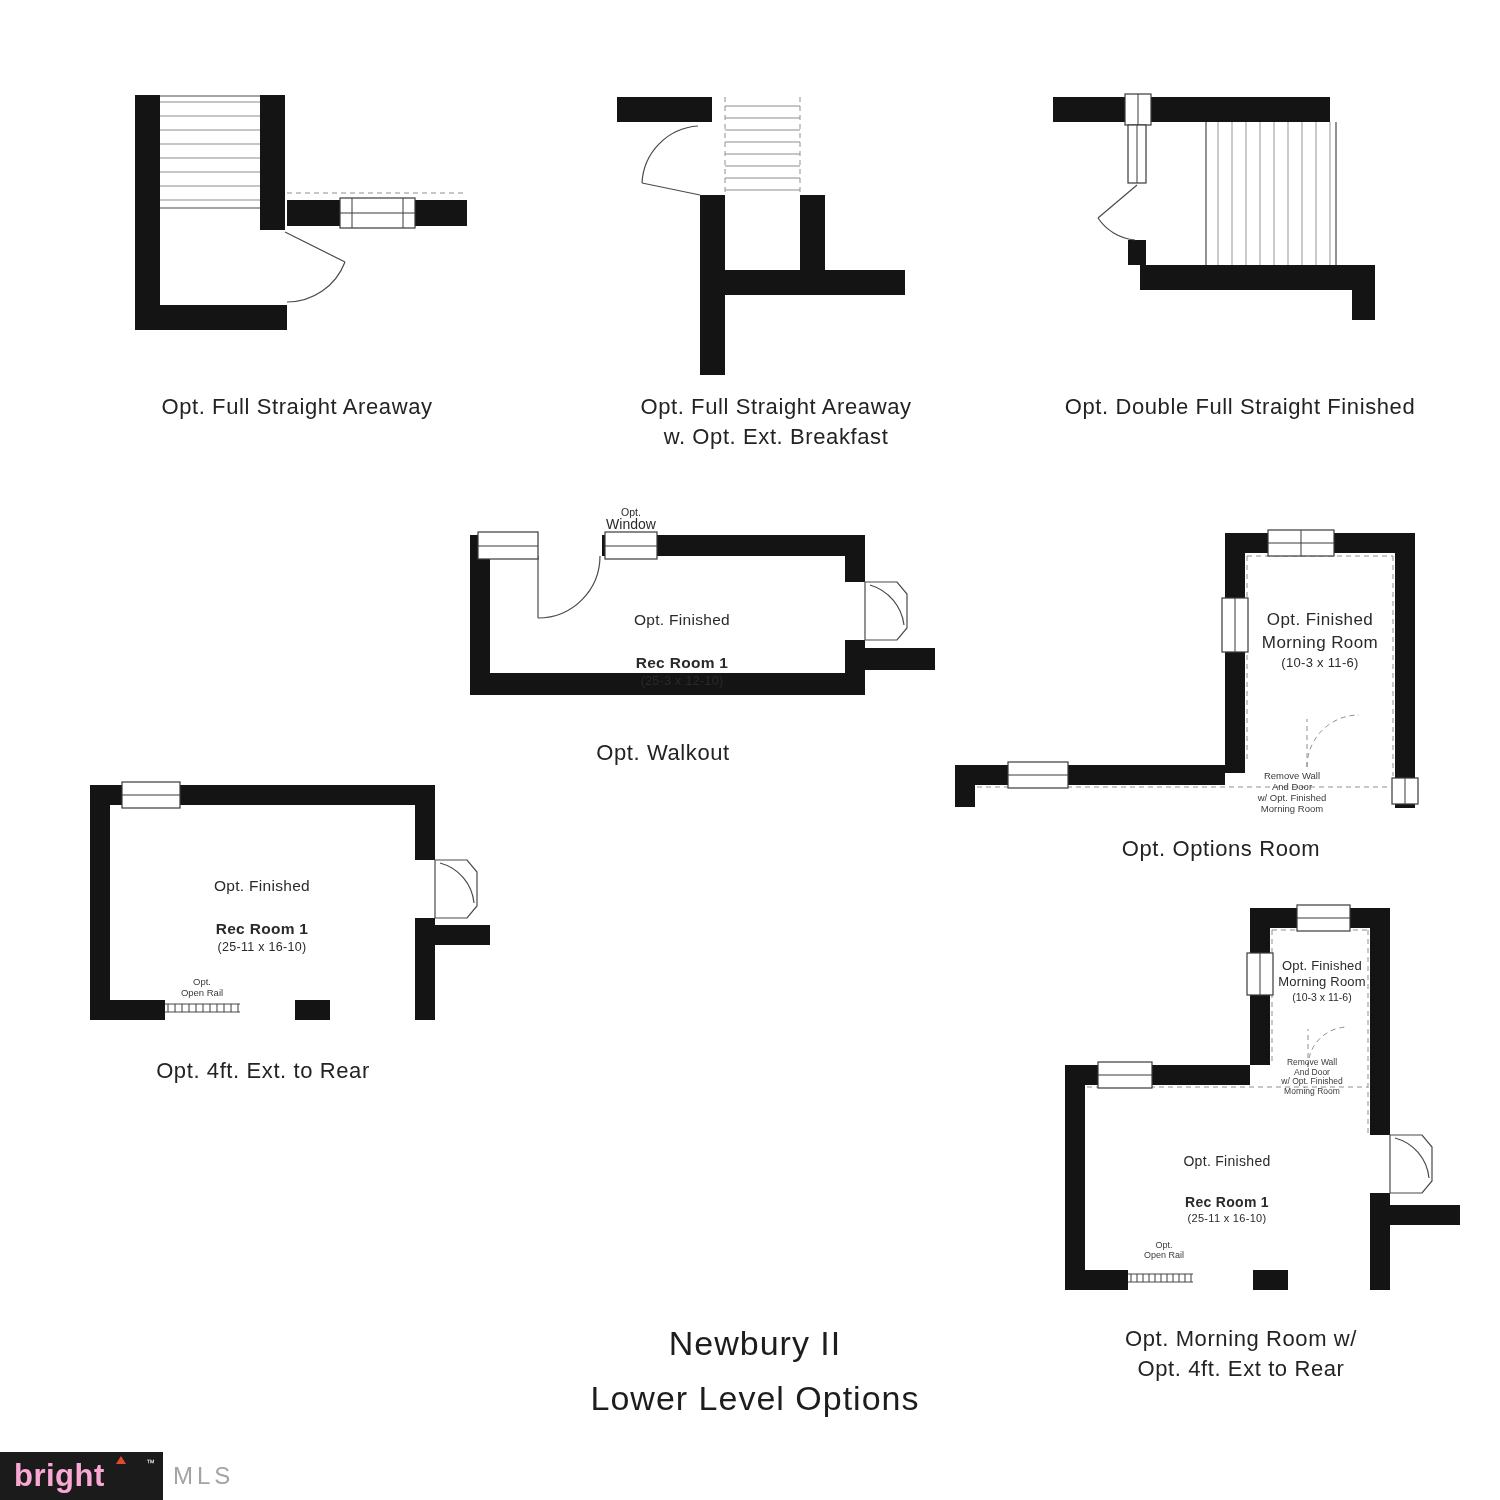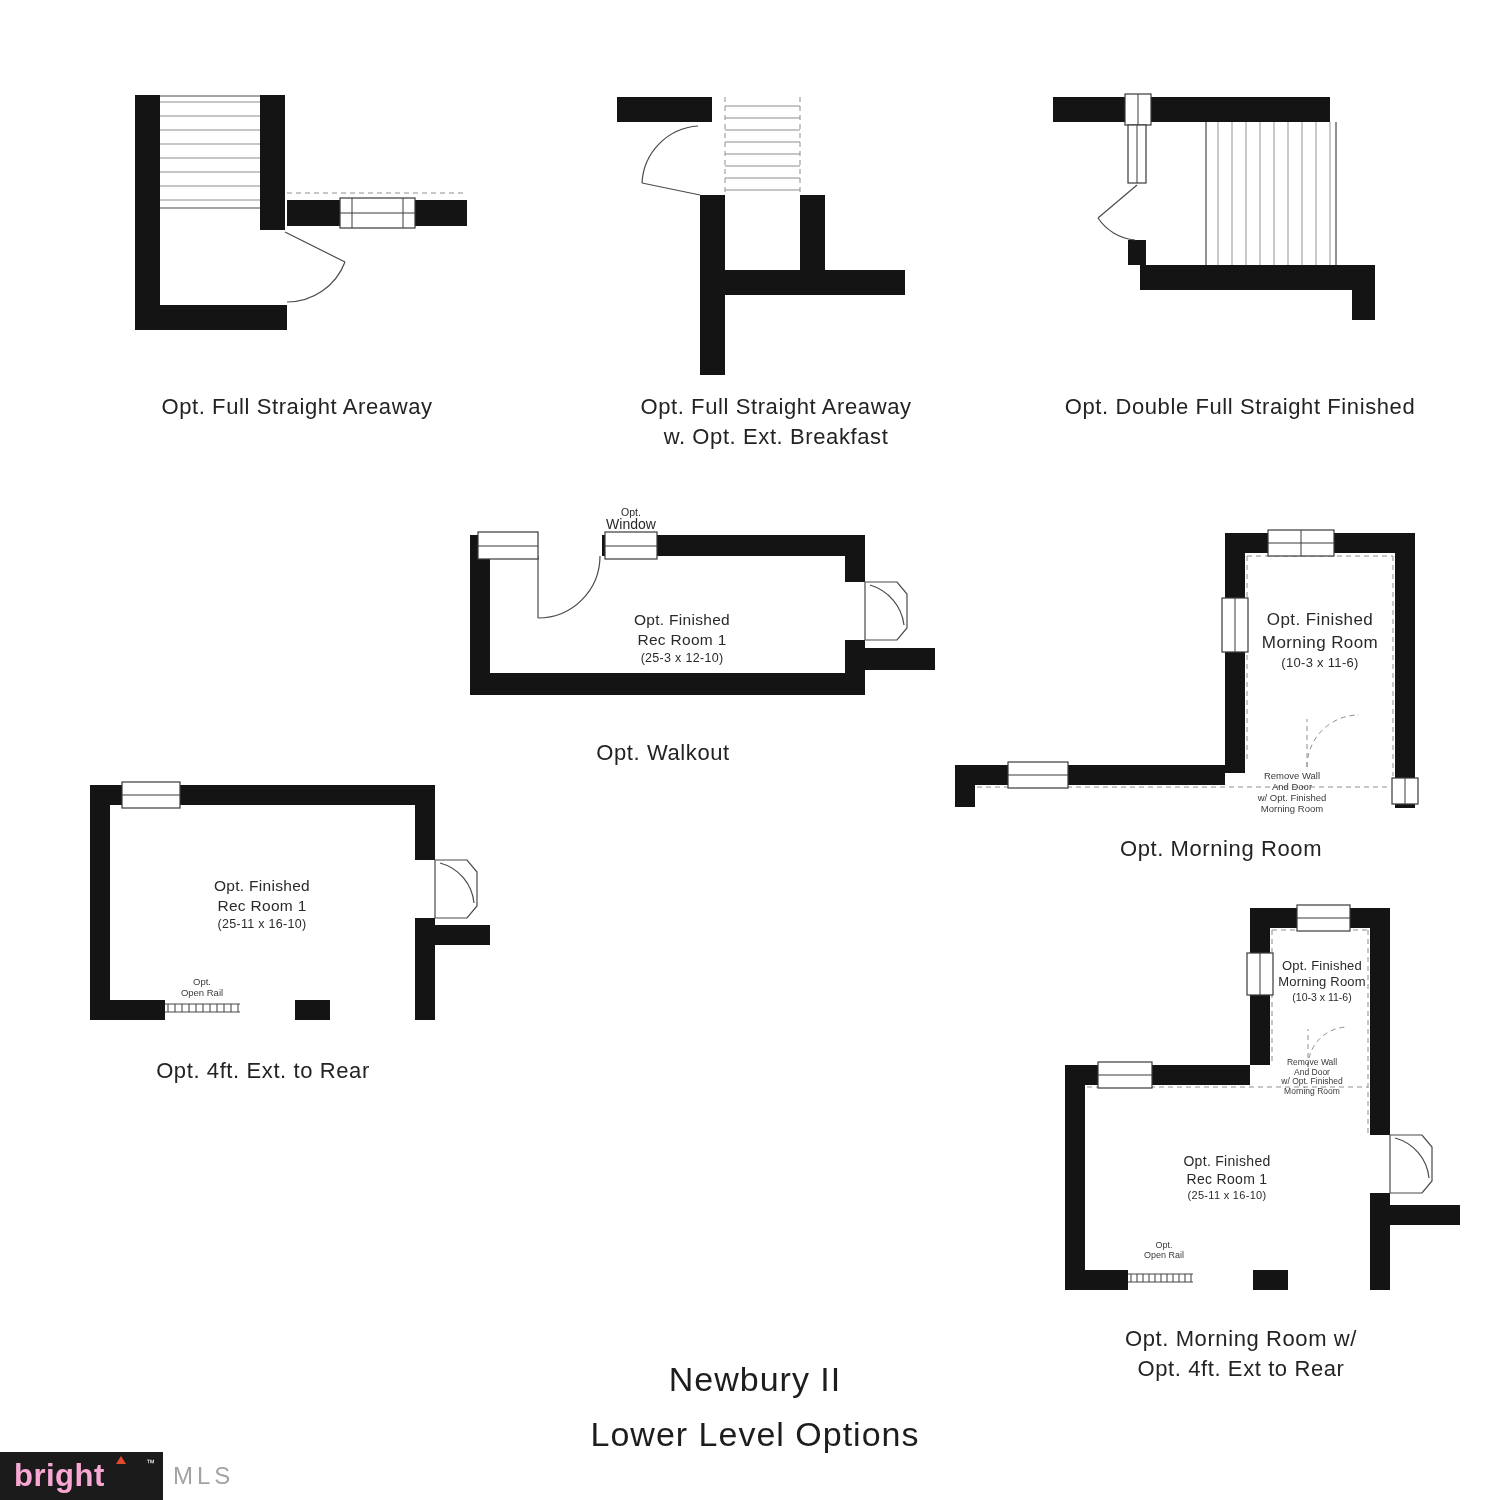--- a/index.html
+++ b/index.html
@@ -10,21 +10,21 @@
   .thin{stroke:#4a4a4a;stroke-width:1.2;fill:none;}
   .tread{stroke:#b4b4b4;stroke-width:1.4;fill:none;}
   .dash{stroke:#8f8f8f;stroke-width:1;fill:none;stroke-dasharray:5 4;}
   .winbox{fill:#ffffff;stroke:#3a3a3a;stroke-width:1.2;}
   .winline{stroke:#3a3a3a;stroke-width:1;fill:none;}
   .bay{fill:#ffffff;stroke:#4a4a4a;stroke-width:1.2;}
   .erase{fill:#ffffff;stroke:none;}
   .lbl{position:absolute;transform:translateX(-50%);text-align:center;white-space:nowrap;color:#2a2a2a;}
   .caption{font-size:22px;letter-spacing:0.6px;line-height:30px;color:#232323;}
   .rm-l1{font-size:15.5px;line-height:20px;letter-spacing:0.3px;}
-  .rm-l2{font-size:15.5px;line-height:20px;font-weight:normal;letter-spacing:0.3px;}
+  .rm-l2{font-size:15.5px;line-height:20px;font-weight:bold;letter-spacing:0.3px;margin-top:23px;}
   .rm-l3{font-size:12.5px;line-height:16px;letter-spacing:0.3px;}
   .mr-l1{font-size:17px;line-height:23px;letter-spacing:0.4px;}
   .mr-l3{font-size:13px;line-height:18px;letter-spacing:0.3px;}
   .sm-l1{font-size:13px;line-height:16px;letter-spacing:0.2px;}
   .sm-l3{font-size:10.5px;line-height:14px;}
   .note{font-size:9.5px;line-height:11px;color:#3a3a3a;}
   .note-s{font-size:8.5px;line-height:9.5px;color:#3a3a3a;}
   .tiny{font-size:9.5px;line-height:10.5px;color:#3a3a3a;}
   .title{font-size:34px;line-height:55px;letter-spacing:1px;color:#1d1d1d;}
   .logo-box{position:absolute;left:0;top:1452px;width:163px;height:48px;background:#1b1b1b;}
@@ -266,21 +266,21 @@
   </div>
 
   <div class="lbl note" style="left:1292px;top:770px">
     <div>Remove Wall</div>
     <div>And Door</div>
     <div>w/ Opt. Finished</div>
     <div>Morning Room</div>
   </div>
 
   <div class="lbl caption" style="left:1221px;top:834px">
-    <div>Opt. Morning Room</div>
+    <div>Opt. Options Room</div>
   </div>
 
   <div class="lbl" style="left:1322px;top:958px">
     <div class="sm-l1">Opt. Finished</div>
     <div class="sm-l1">Morning Room</div>
     <div class="sm-l3">(10-3 x 11-6)</div>
   </div>
 
   <div class="lbl note-s" style="left:1312px;top:1058px">
     <div>Remove Wall</div>
@@ -298,21 +298,21 @@
   <div class="lbl tiny" style="left:1164px;top:1240px;font-size:9px;line-height:10px">
     <div>Opt.</div>
     <div>Open Rail</div>
   </div>
 
   <div class="lbl caption" style="left:1241px;top:1324px">
     <div>Opt. Morning Room w/</div>
     <div>Opt. 4ft. Ext to Rear</div>
   </div>
 
-  <div class="lbl title" style="left:755px;top:1352px">
+  <div class="lbl title" style="left:755px;top:1316px">
     <div>Newbury II</div>
     <div>Lower Level Options</div>
   </div>
 
   <div class="logo-box">
     <span class="logo-word">bright</span>
     <span class="logo-tri"></span>
     <span class="logo-tm">™</span>
   </div>
   <span class="logo-mls">MLS</span>

